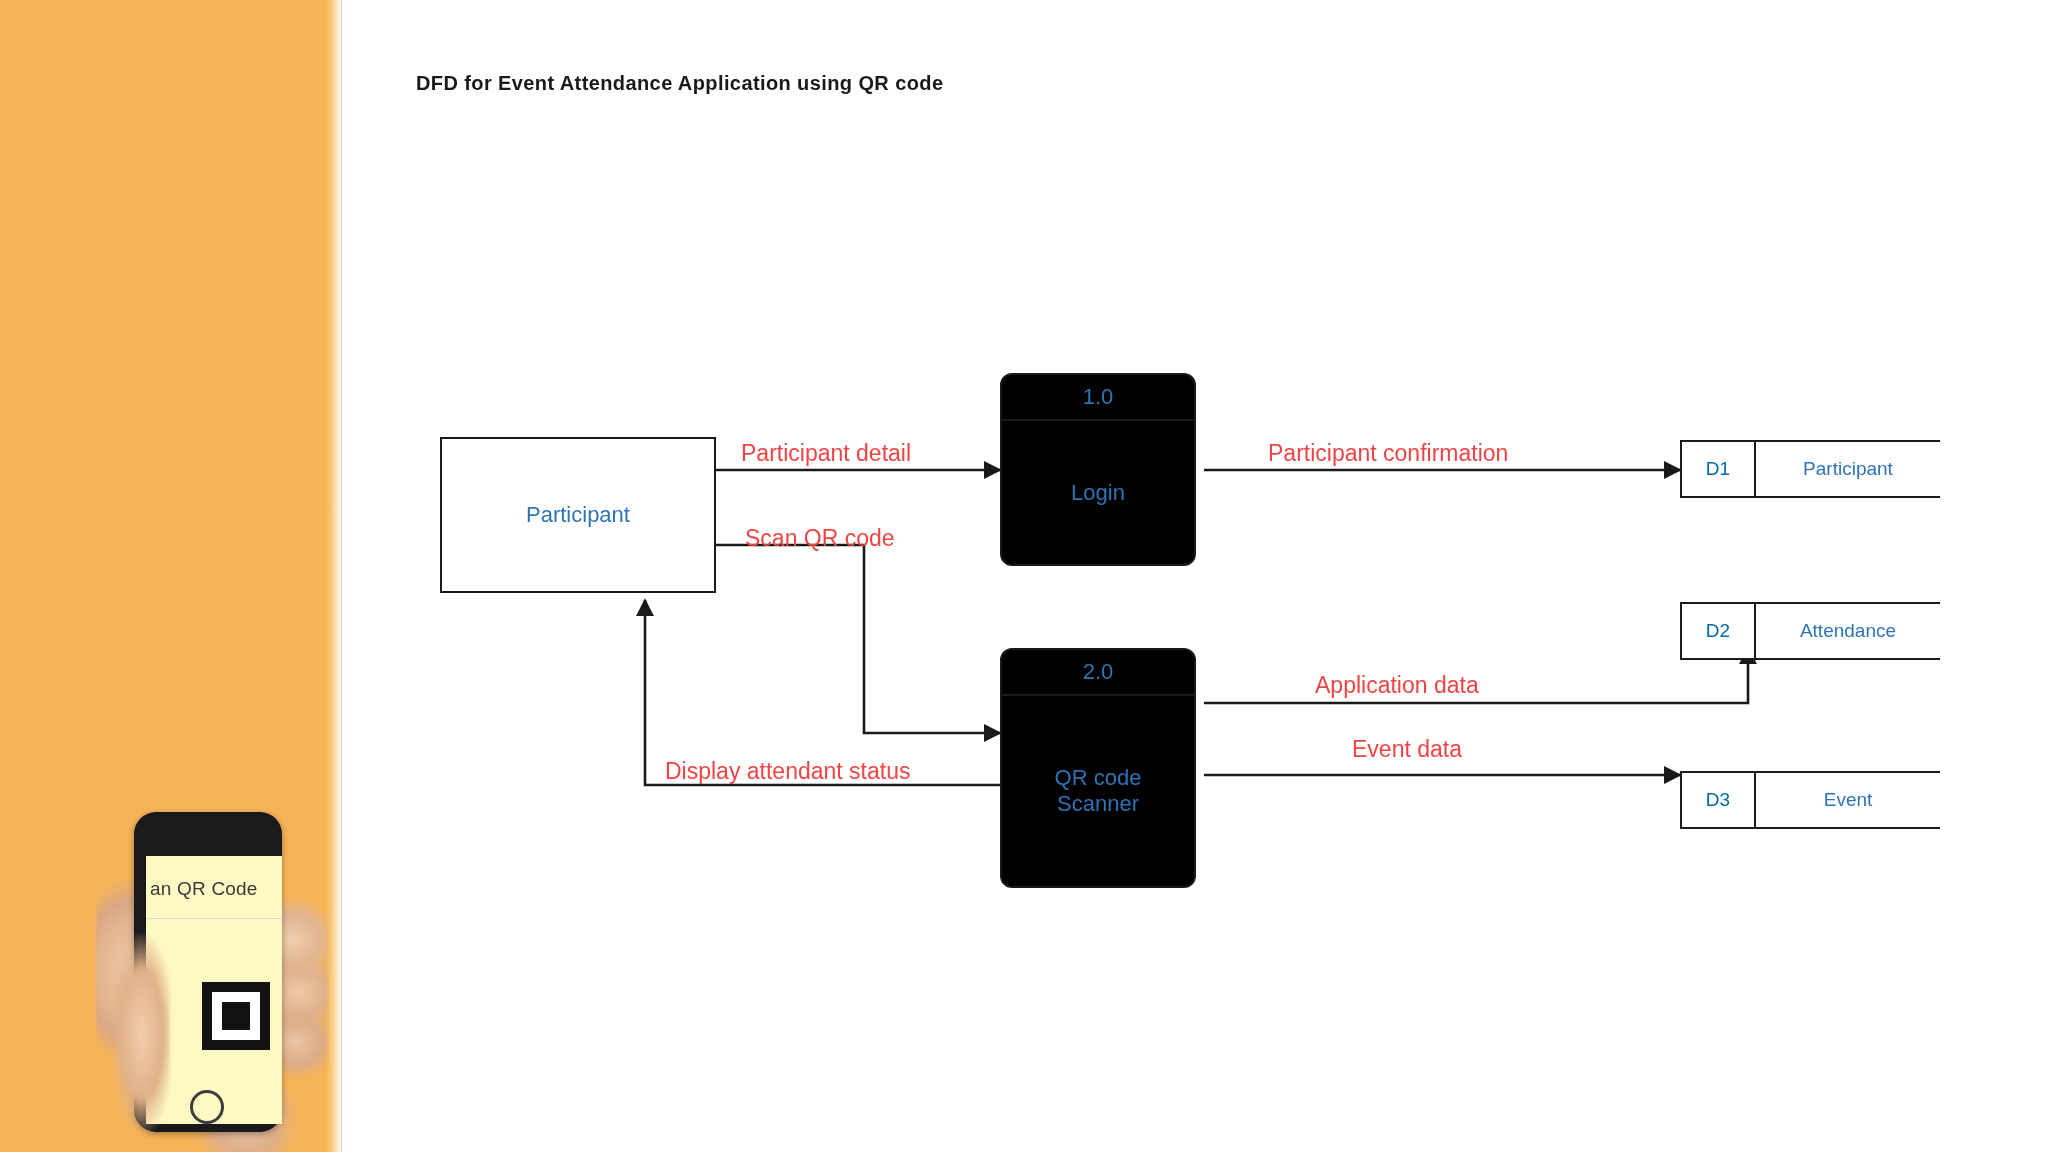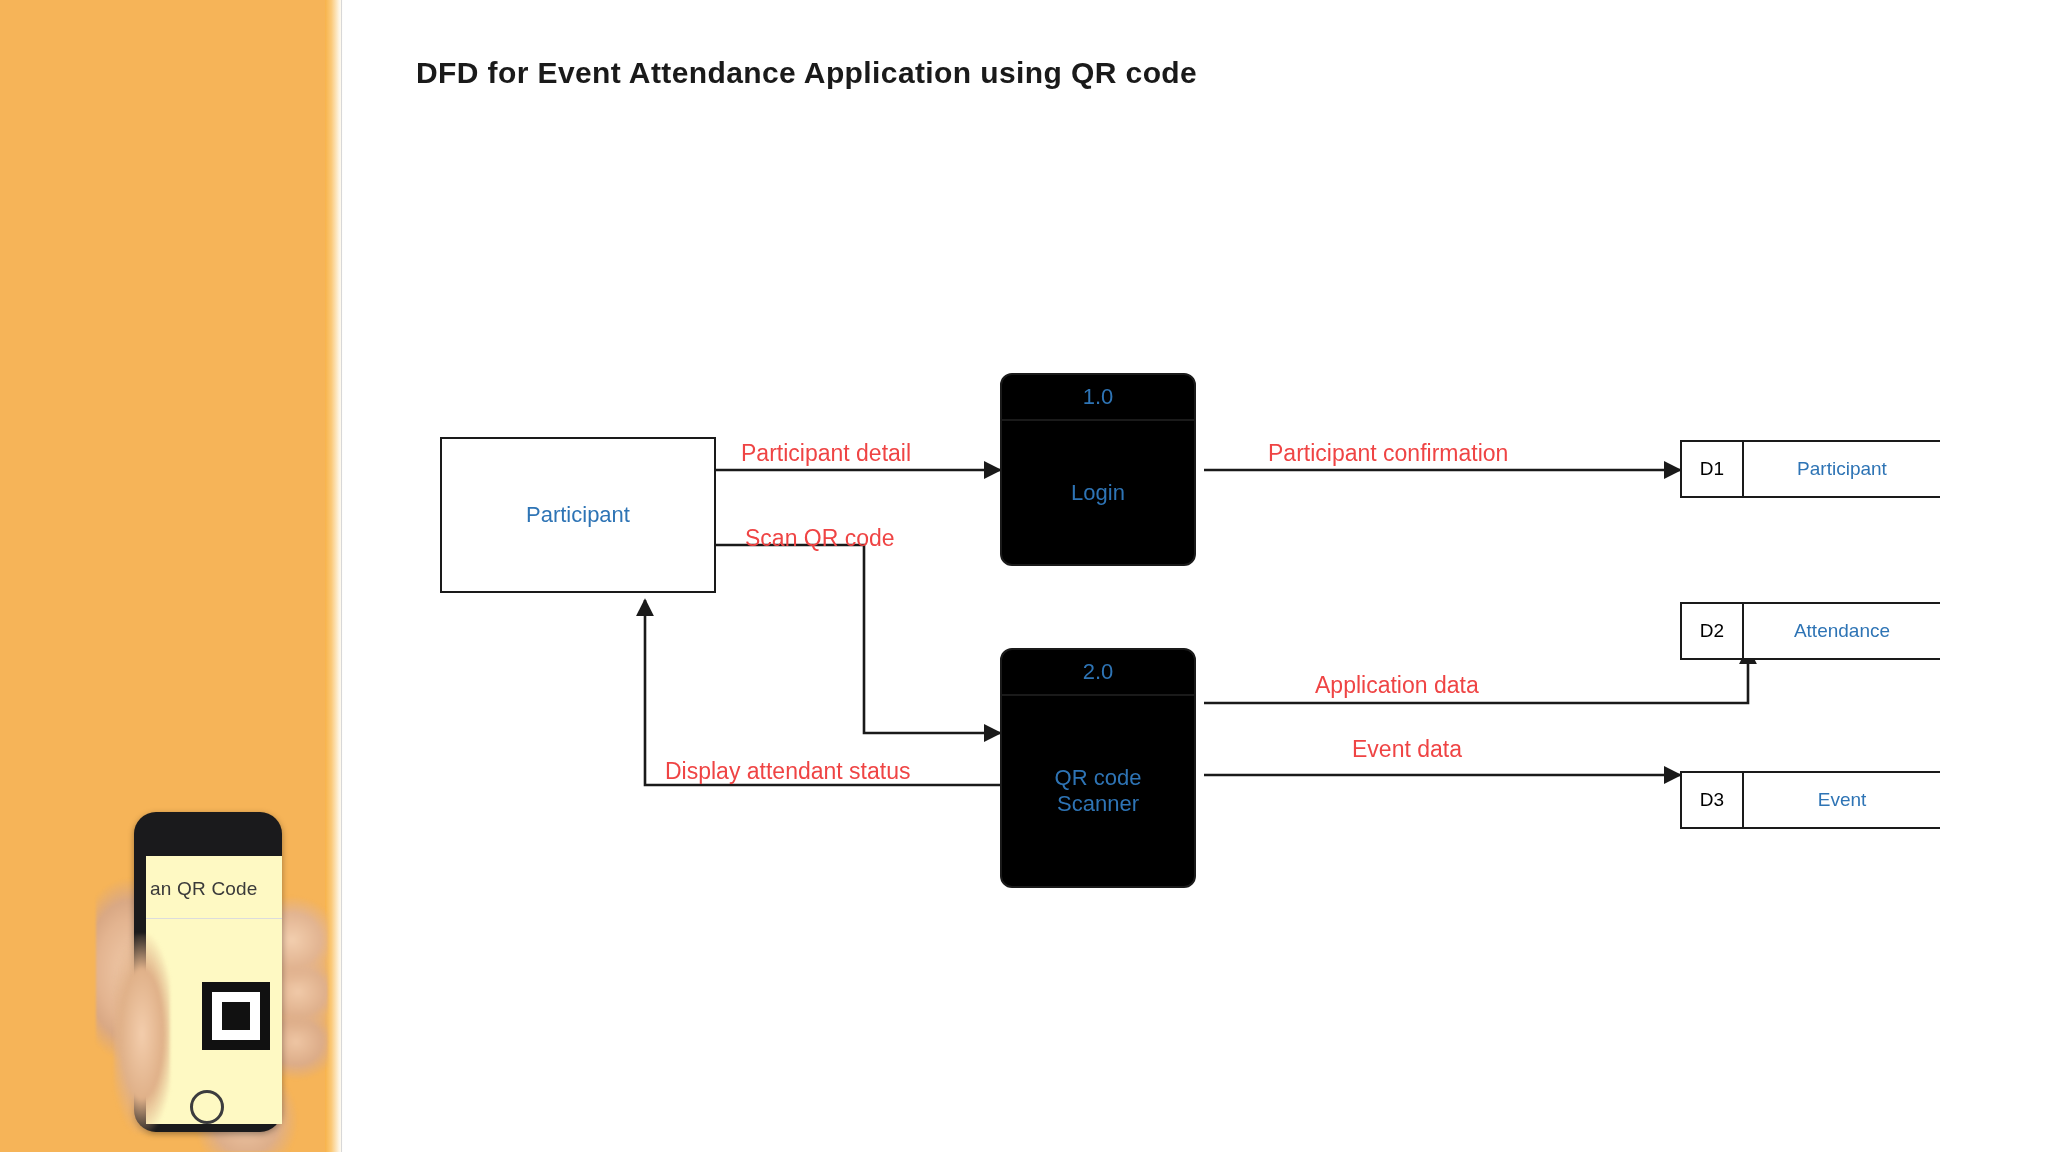--- a/index.html
+++ b/index.html
@@ -122,22 +122,22 @@
     position: absolute;
     left: 18px; top: 150px;
     width: 56px; height: 200px;
     background: radial-gradient(ellipse 34px 104px at 28px 100px, #F3CDAC 0%, #E0B189 62%, rgba(224,177,137,0) 100%);
     filter: blur(1.4px);
   }
 
   
   .slide-title {
     position: absolute;
-    left: 416px; top: 56px;
-    font-size: 30px;
+    left: 416px; top: 72px;
+    font-size: 20px;
     font-weight: bold;
     color: #1A1A1A;
     letter-spacing: 0.4px;
     white-space: nowrap;
   }
 
   
   #canvas {
     position: absolute;
     left: 0; top: 0;
@@ -193,28 +193,28 @@
   }
 
   .store {
     position: absolute;
     border-top: 2px solid #1A1A1A;
     border-bottom: 2px solid #1A1A1A;
     background: #FFFFFF;
     display: flex;
   }
   .store-id {
-    width: 64px;
+    width: 76px;
     border-right: 2px solid #1A1A1A;
     border-left: 2px solid #1A1A1A;
     display: flex;
     align-items: center;
     justify-content: center;
     font-size: 19px;
-    color: #000000;
+    color: #0369a1;
   }
   .store-name {
     flex: 1;
     display: flex;
     align-items: center;
     justify-content: center;
     font-size: 19px;
     color: #2E74B5;
   }
 

